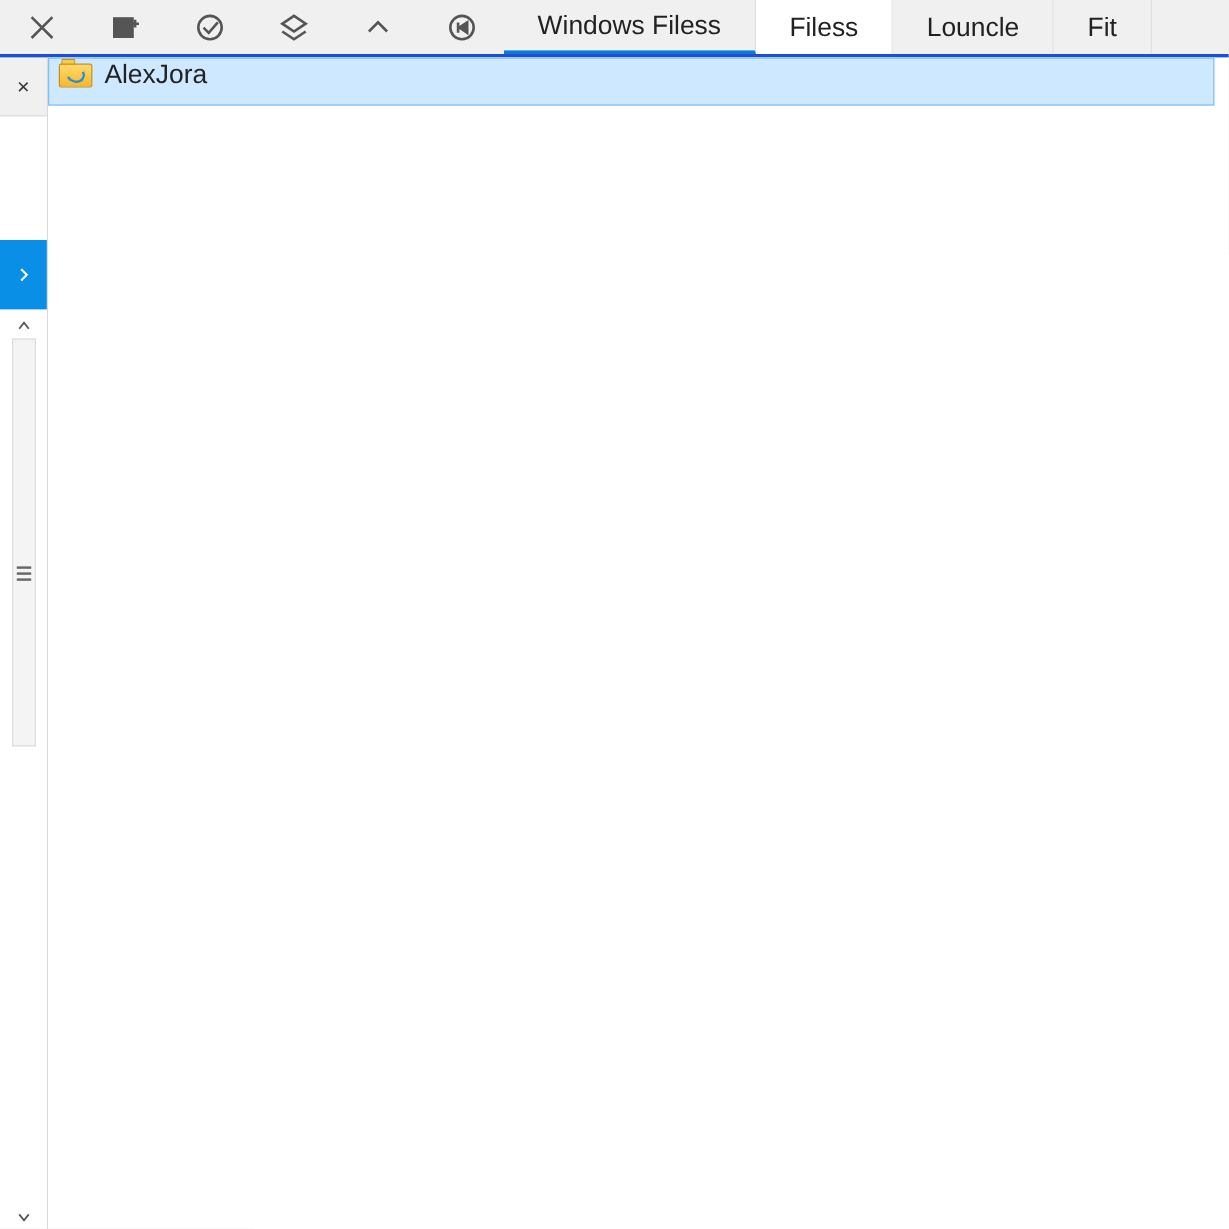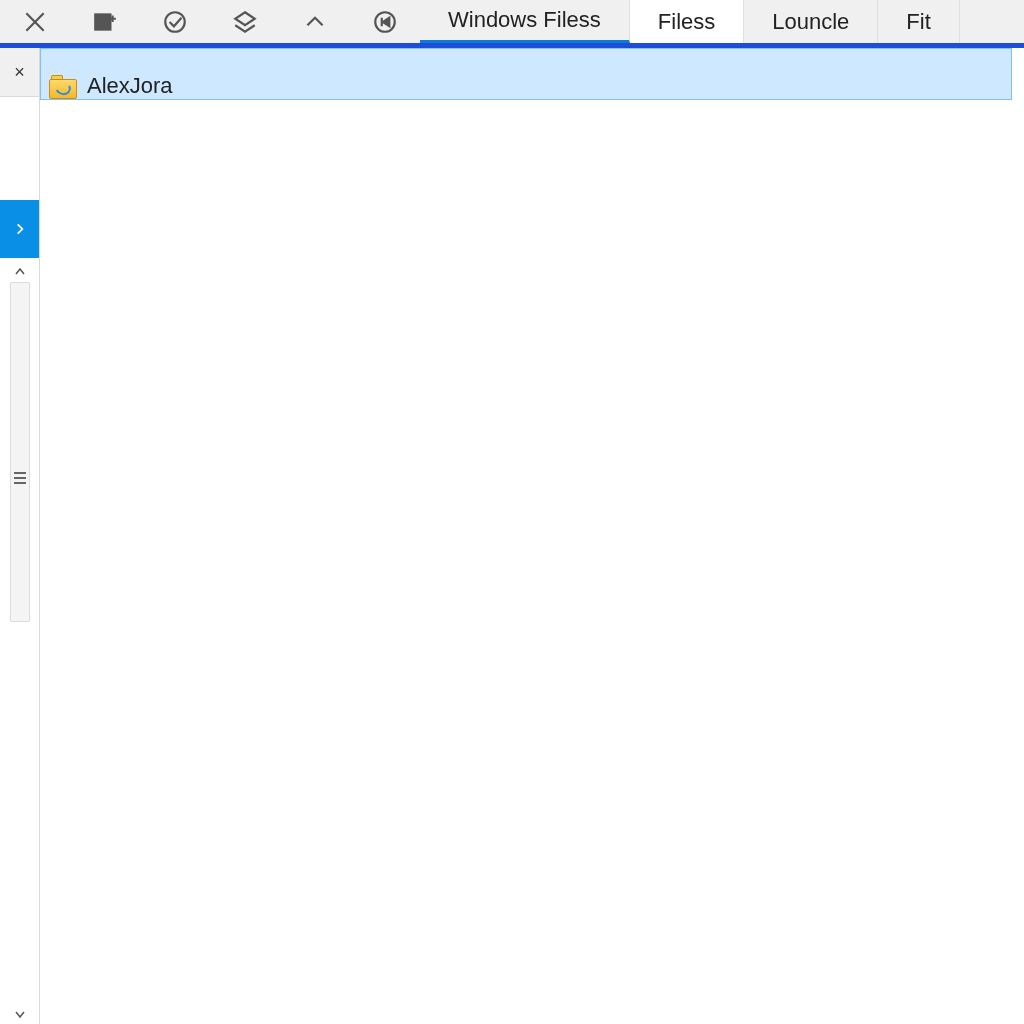--- a/index.html
+++ b/index.html
@@ -6,21 +6,21 @@
 html, body { width: 1024px; height: 1024px; overflow: hidden; font-family: "Segoe UI", Arial, sans-serif; background: #f0f0f0; }
 
 .app { display: flex; flex-direction: column; width: 100%; height: 100%; }
 
 
 .toolbar {
   height: 48px;
   background: #f0f0f0;
   display: flex;
   align-items: stretch;
-  border-bottom: 5px solid #1d4ed8;
+  border-bottom: 3px solid #1d4ed8;
 }
 .toolbar-icons {
   display: flex;
   align-items: center;
 }
 .tool-btn {
   width: 70px;
   height: 48px;
   display: flex;
   align-items: center;
@@ -128,25 +128,25 @@
 .scroll-thumb .line { height: 2px; background: #666; }
 
 
 .content {
   flex: 1;
   background: #ffffff;
   display: flex;
   flex-direction: column;
 }
 .selected-row {
-  height: 52px;
+  height: 40px;
   background: #cde8ff;
   border: 1px solid #7ec2f5;
   display: flex;
-  align-items: flex-end;
+  align-items: flex-start;
   margin: 0 12px 0 0;
 }
 .folder-icon {
   width: 28px;
   height: 24px;
   margin: 0 10px 0 8px;
   position: relative;
 }
 .folder-icon .folder-body {
   position: absolute;

